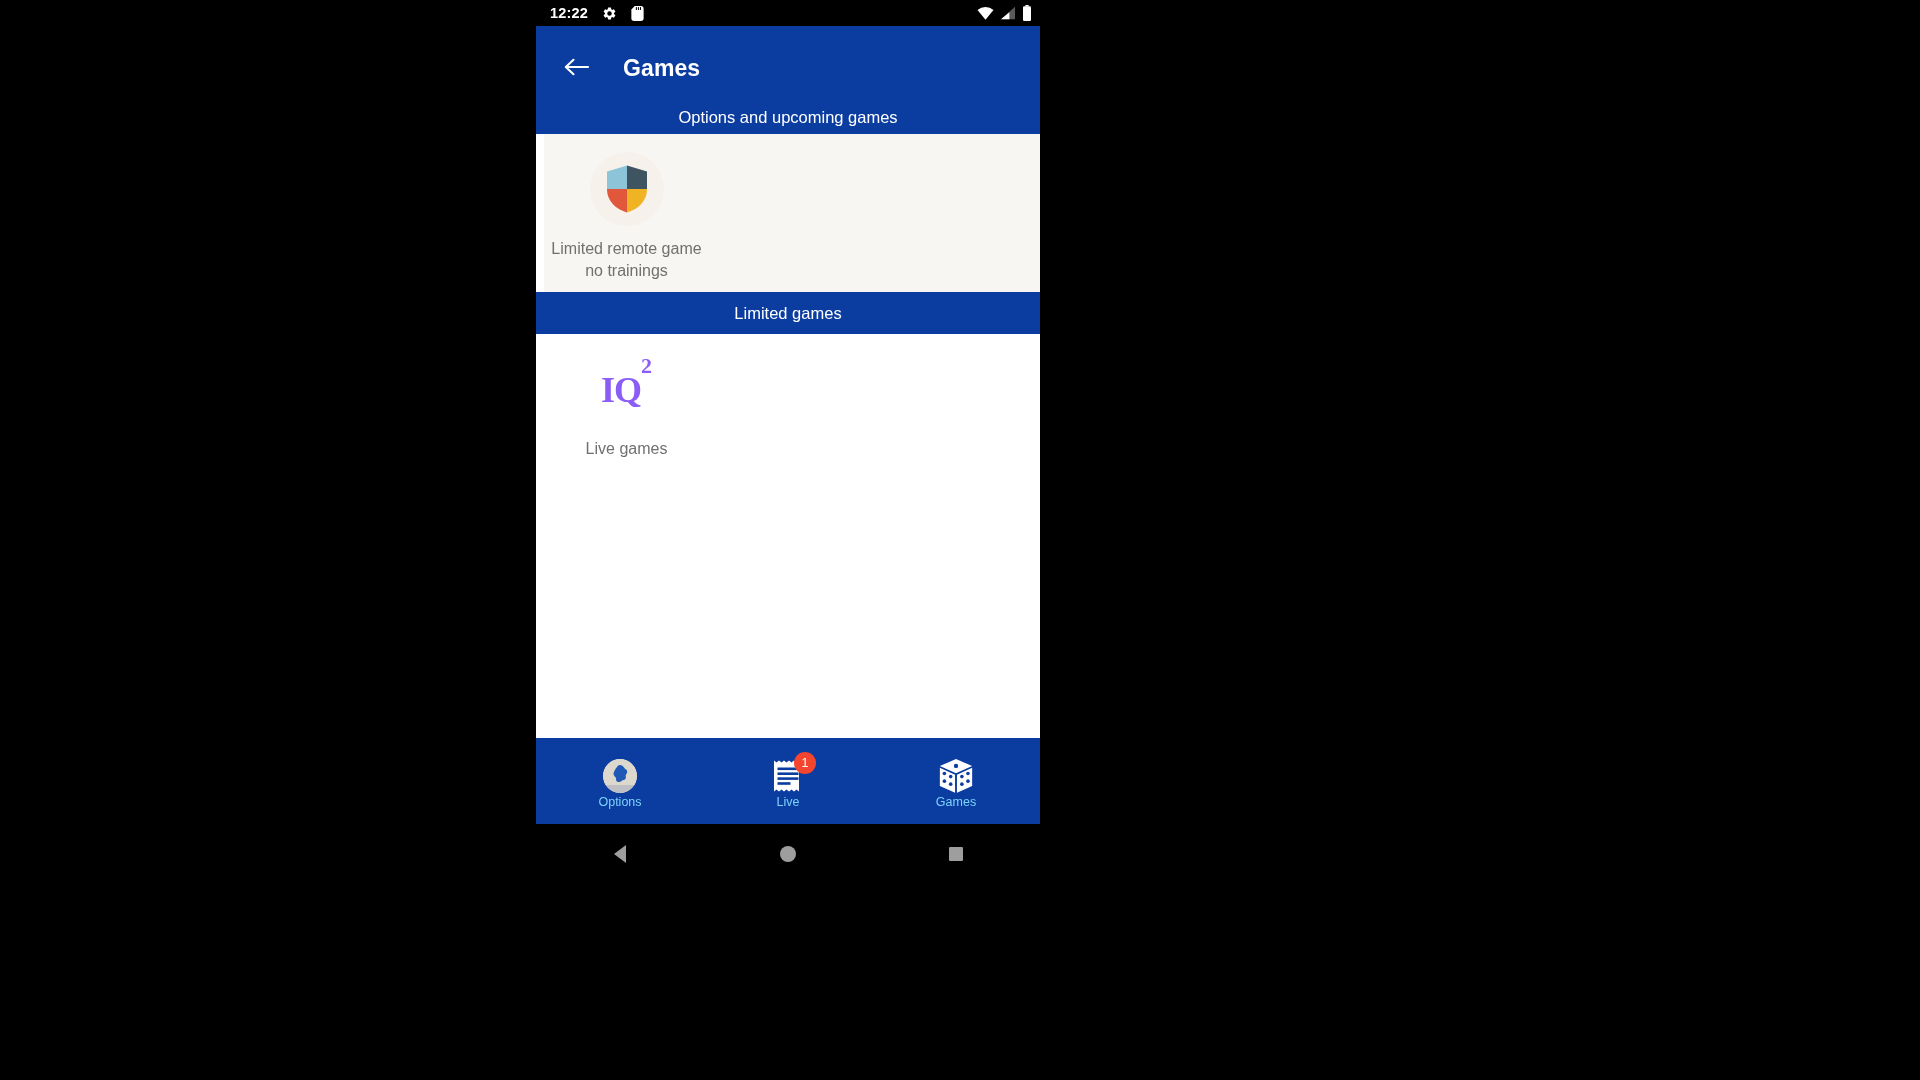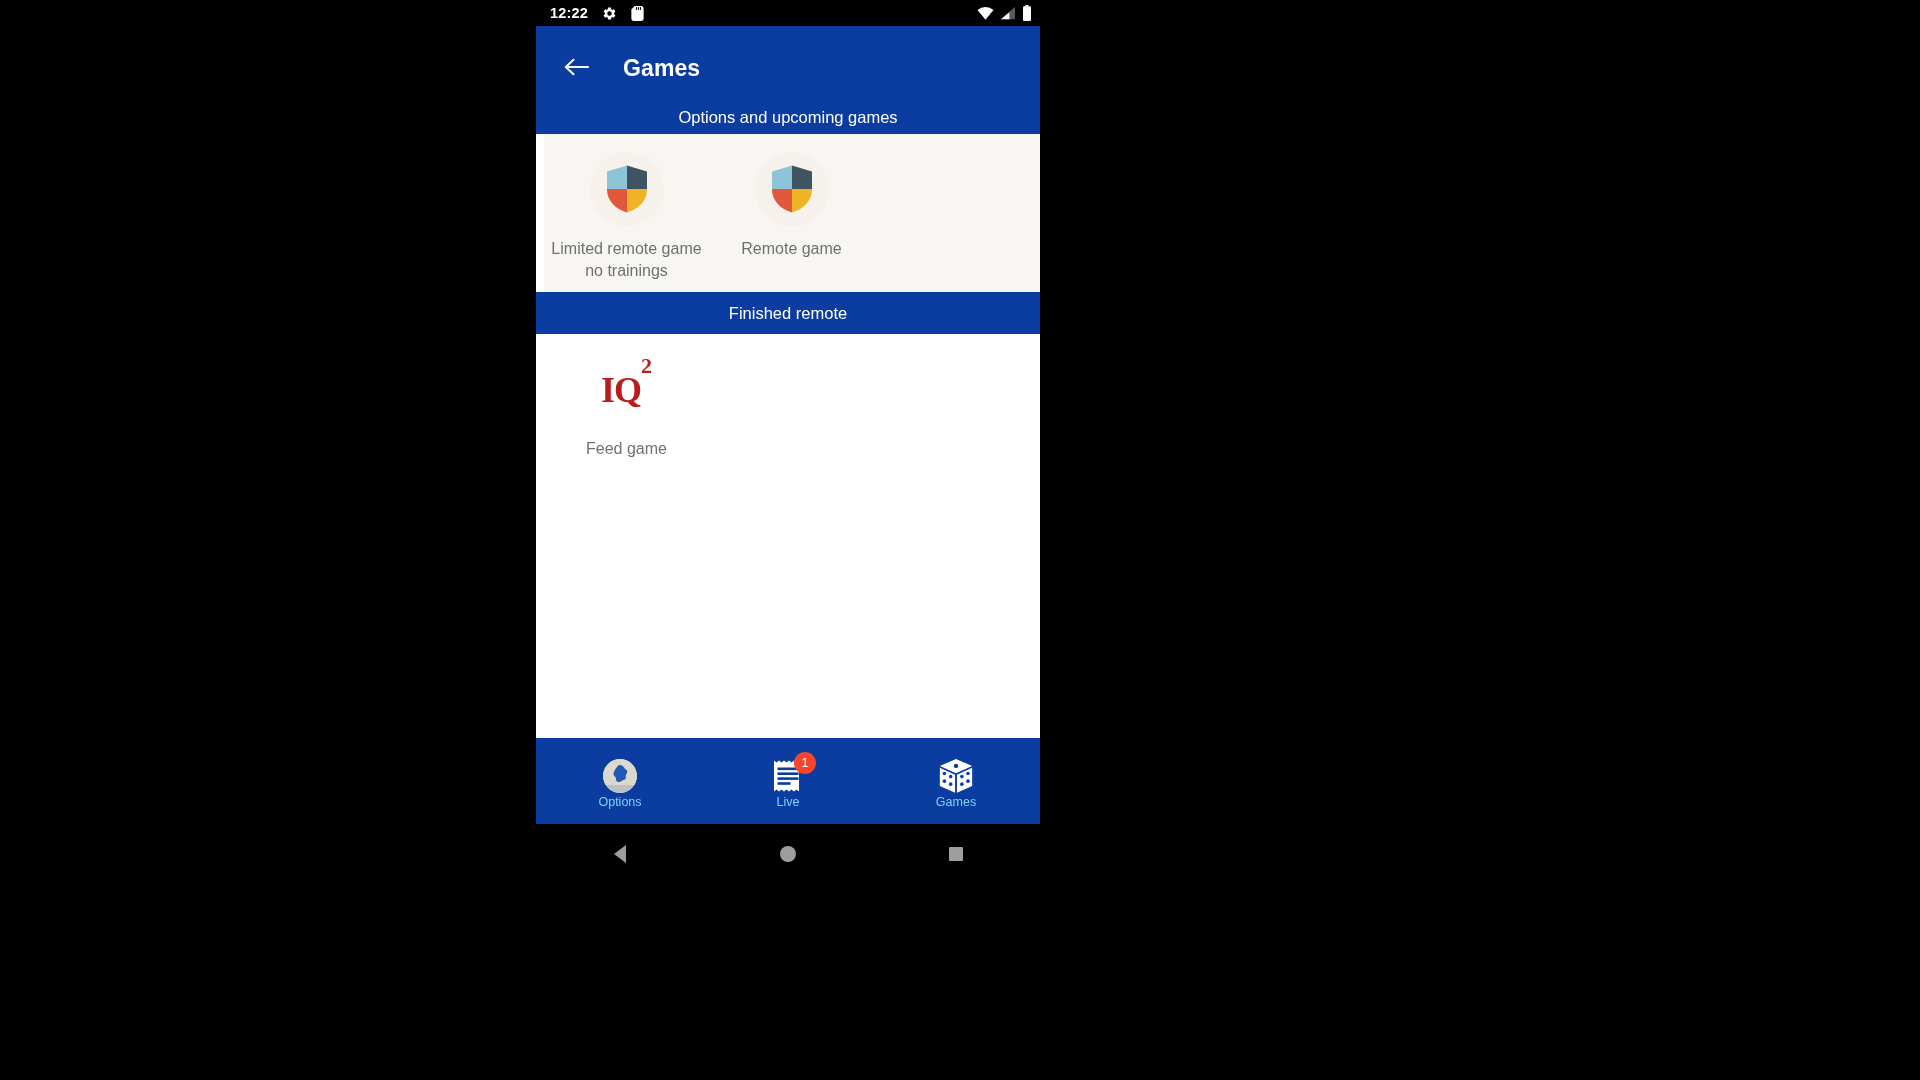--- a/index.html
+++ b/index.html
@@ -97,21 +97,21 @@
   #section-header-finished {
     width:504px; height:42px;
     background:#0b3ca0;
     display:flex; align-items:center; justify-content:center;
     font-size:16.5px; color:#fff;
   }
 
   
   #iq2-logo {
     font-family:"Liberation Serif", serif;
-    color:#b91c1c; font-weight:700;
+    color:#8b5cf6; font-weight:700;
     font-size:36px; line-height:1;
     letter-spacing:-1px;
     position:relative;
     display:inline-block;
   }
   #iq2-logo sup { font-size:22px; top:-.72em; position:relative; letter-spacing:0; }
 
   
   .scroll-thumb {
     position:absolute; right:1px; width:4px;
@@ -222,56 +222,38 @@
                 <rect x="0" y="0" width="23" height="25" fill="#8ec4d8"></rect>
                 <rect x="23" y="0" width="23" height="25" fill="#3e5461"></rect>
                 <rect x="0" y="25" width="23" height="25" fill="#e0573c"></rect>
                 <rect x="23" y="25" width="23" height="25" fill="#f0b323"></rect>
               </g>
             </svg>
           </div>
           <div class="tile-label">Limited remote game no trainings</div>
         </div>
 
-        <div class="tile">
-          <div class="tile-art cream">
-            <svg width="46" height="50" viewBox="0 0 46 50">
-              <defs>
-                <clipPath id="shclip2">
-                  <path d="M23 1.5 3 7.5v18c0 11.8 9.2 19.7 20 23 10.8-3.3 20-11.2 20-23v-18L23 1.5z"></path>
-                </clipPath>
-              </defs>
-              <g clip-path="url(#shclip2)">
-                <rect x="0" y="0" width="23" height="25" fill="#8ec4d8"></rect>
-                <rect x="23" y="0" width="23" height="25" fill="#3e5461"></rect>
-                <rect x="0" y="25" width="23" height="25" fill="#e0573c"></rect>
-                <rect x="23" y="25" width="23" height="25" fill="#f0b323"></rect>
-              </g>
-            </svg>
-          </div>
-          <div class="tile-label">Remote game</div>
-        </div>
 
       </div>
       <div class="scroll-thumb" style="top:148px;height:26px;"></div>
     </div>
 
     <div id="section-header-finished">
-      <span>Finished remote</span>
+      <span>Limited games</span>
     </div>
 
     <div class="tile-panel" id="panel-finished">
       <div class="tile-grid">
         <div class="tile">
           <div class="tile-art white">
             <span id="iq2-logo">
               <span>IQ</span><sup>2</sup>
             </span>
           </div>
-          <div class="tile-label">Feed game</div>
+          <div class="tile-label">Live games</div>
         </div>
       </div>
     </div>
   </div>
 
   <div id="bottomnav">
 
     <div class="nav-item">
       <div class="nav-icon-wrap">
         <div id="options-avatar">

